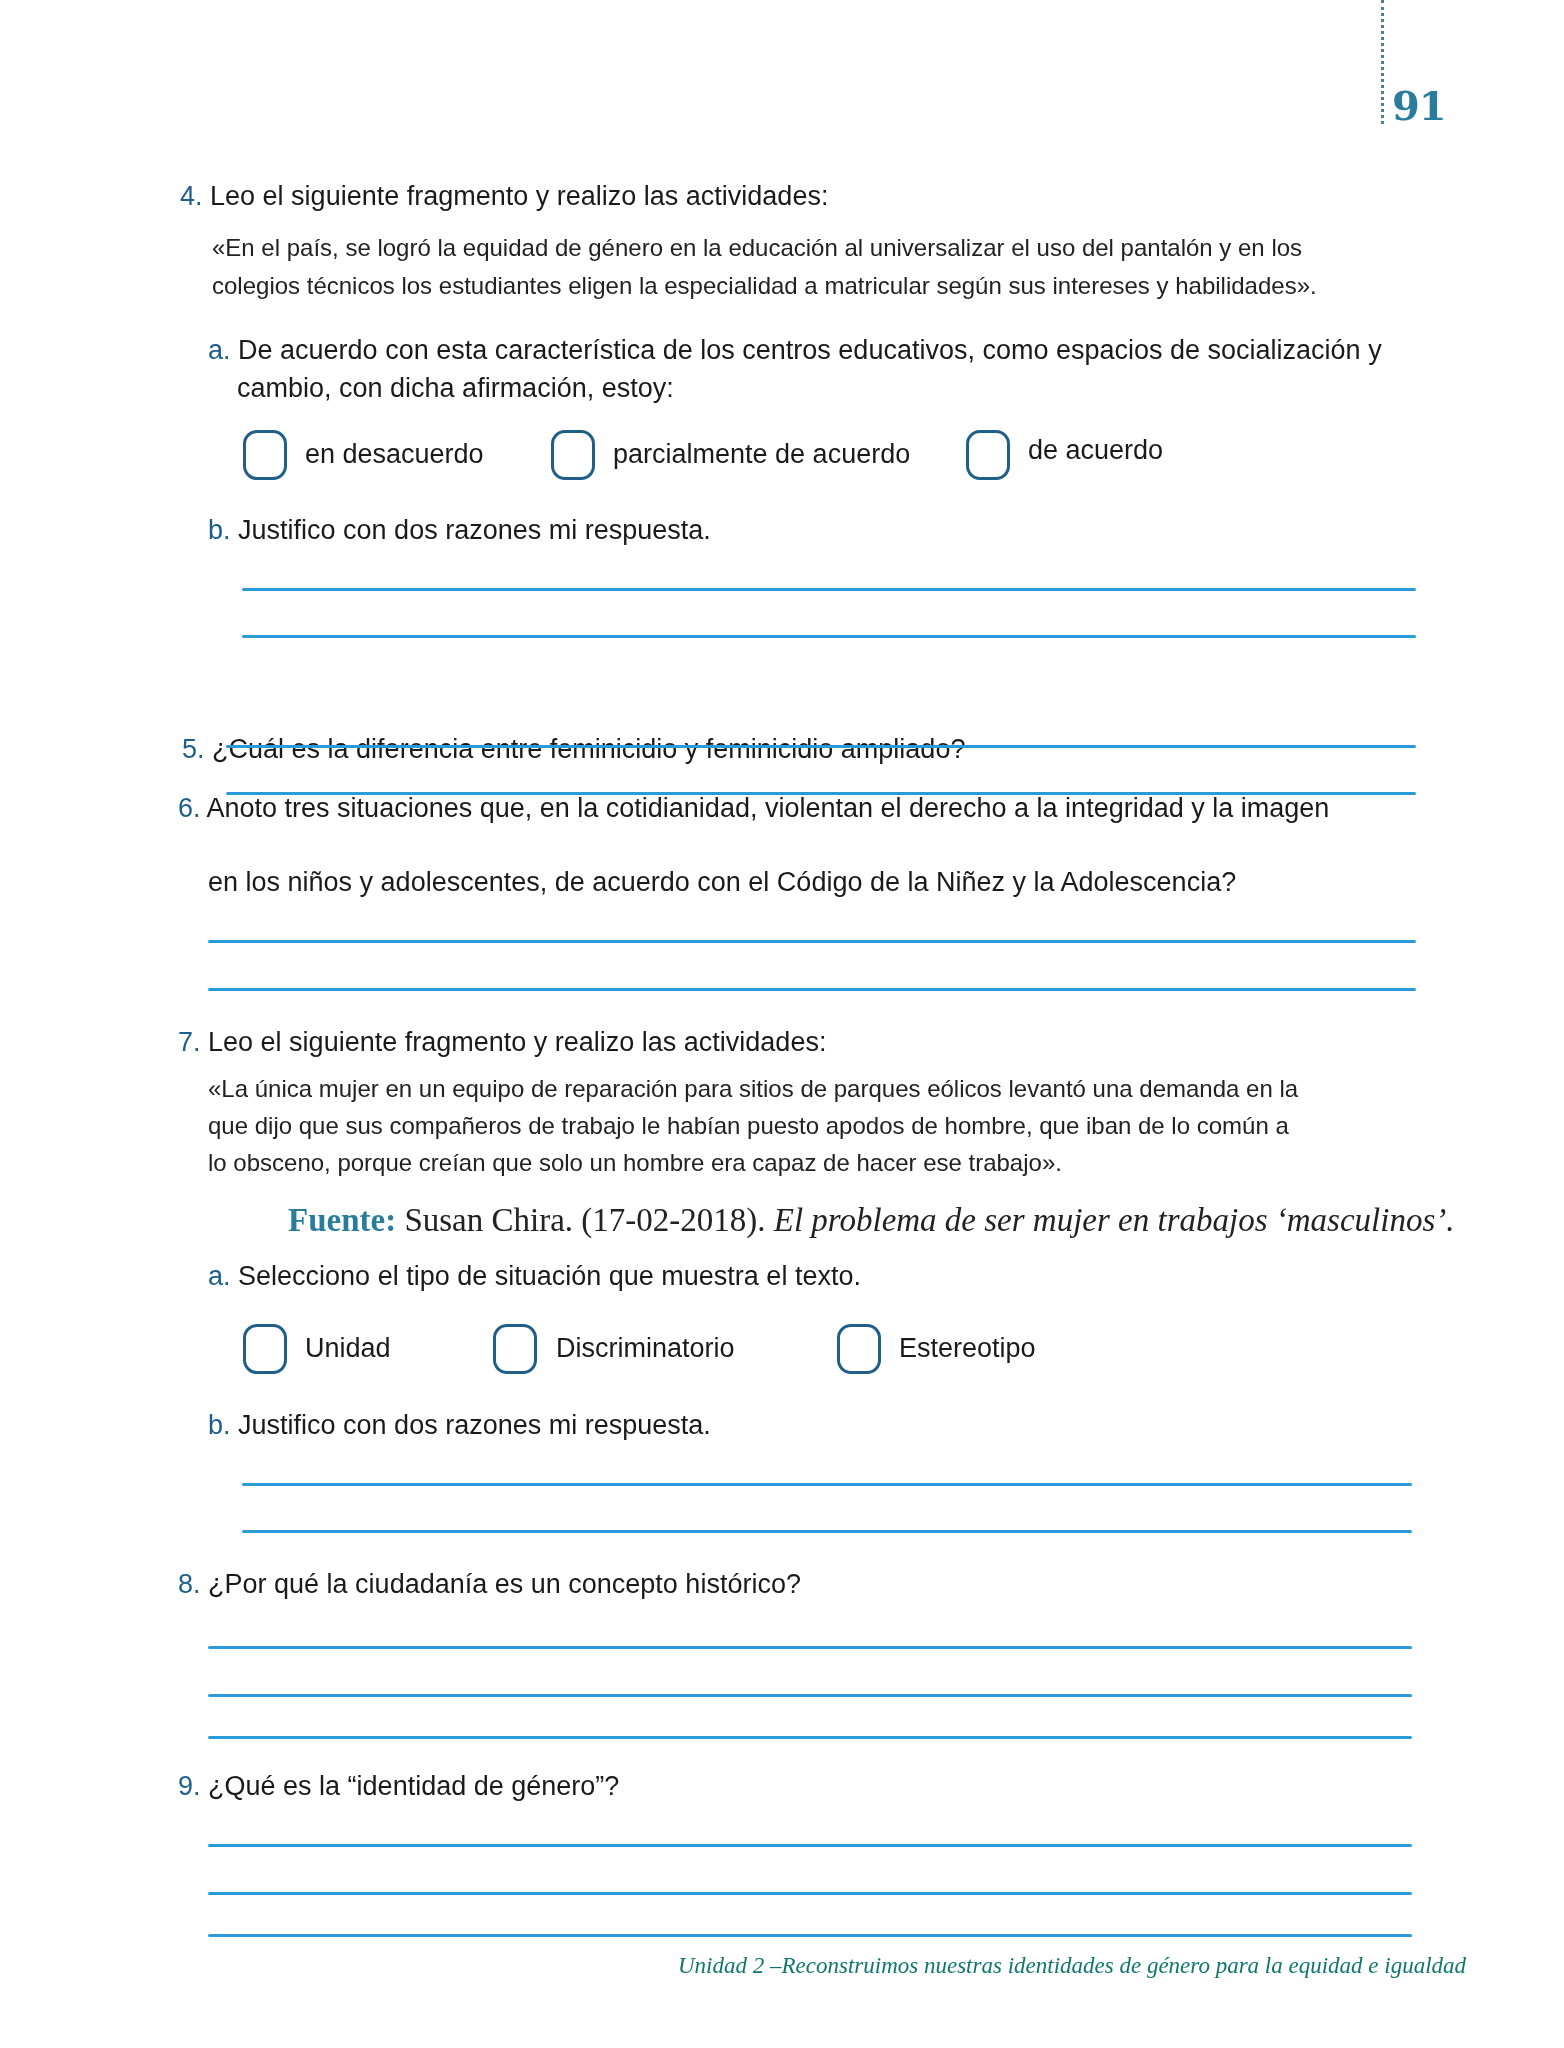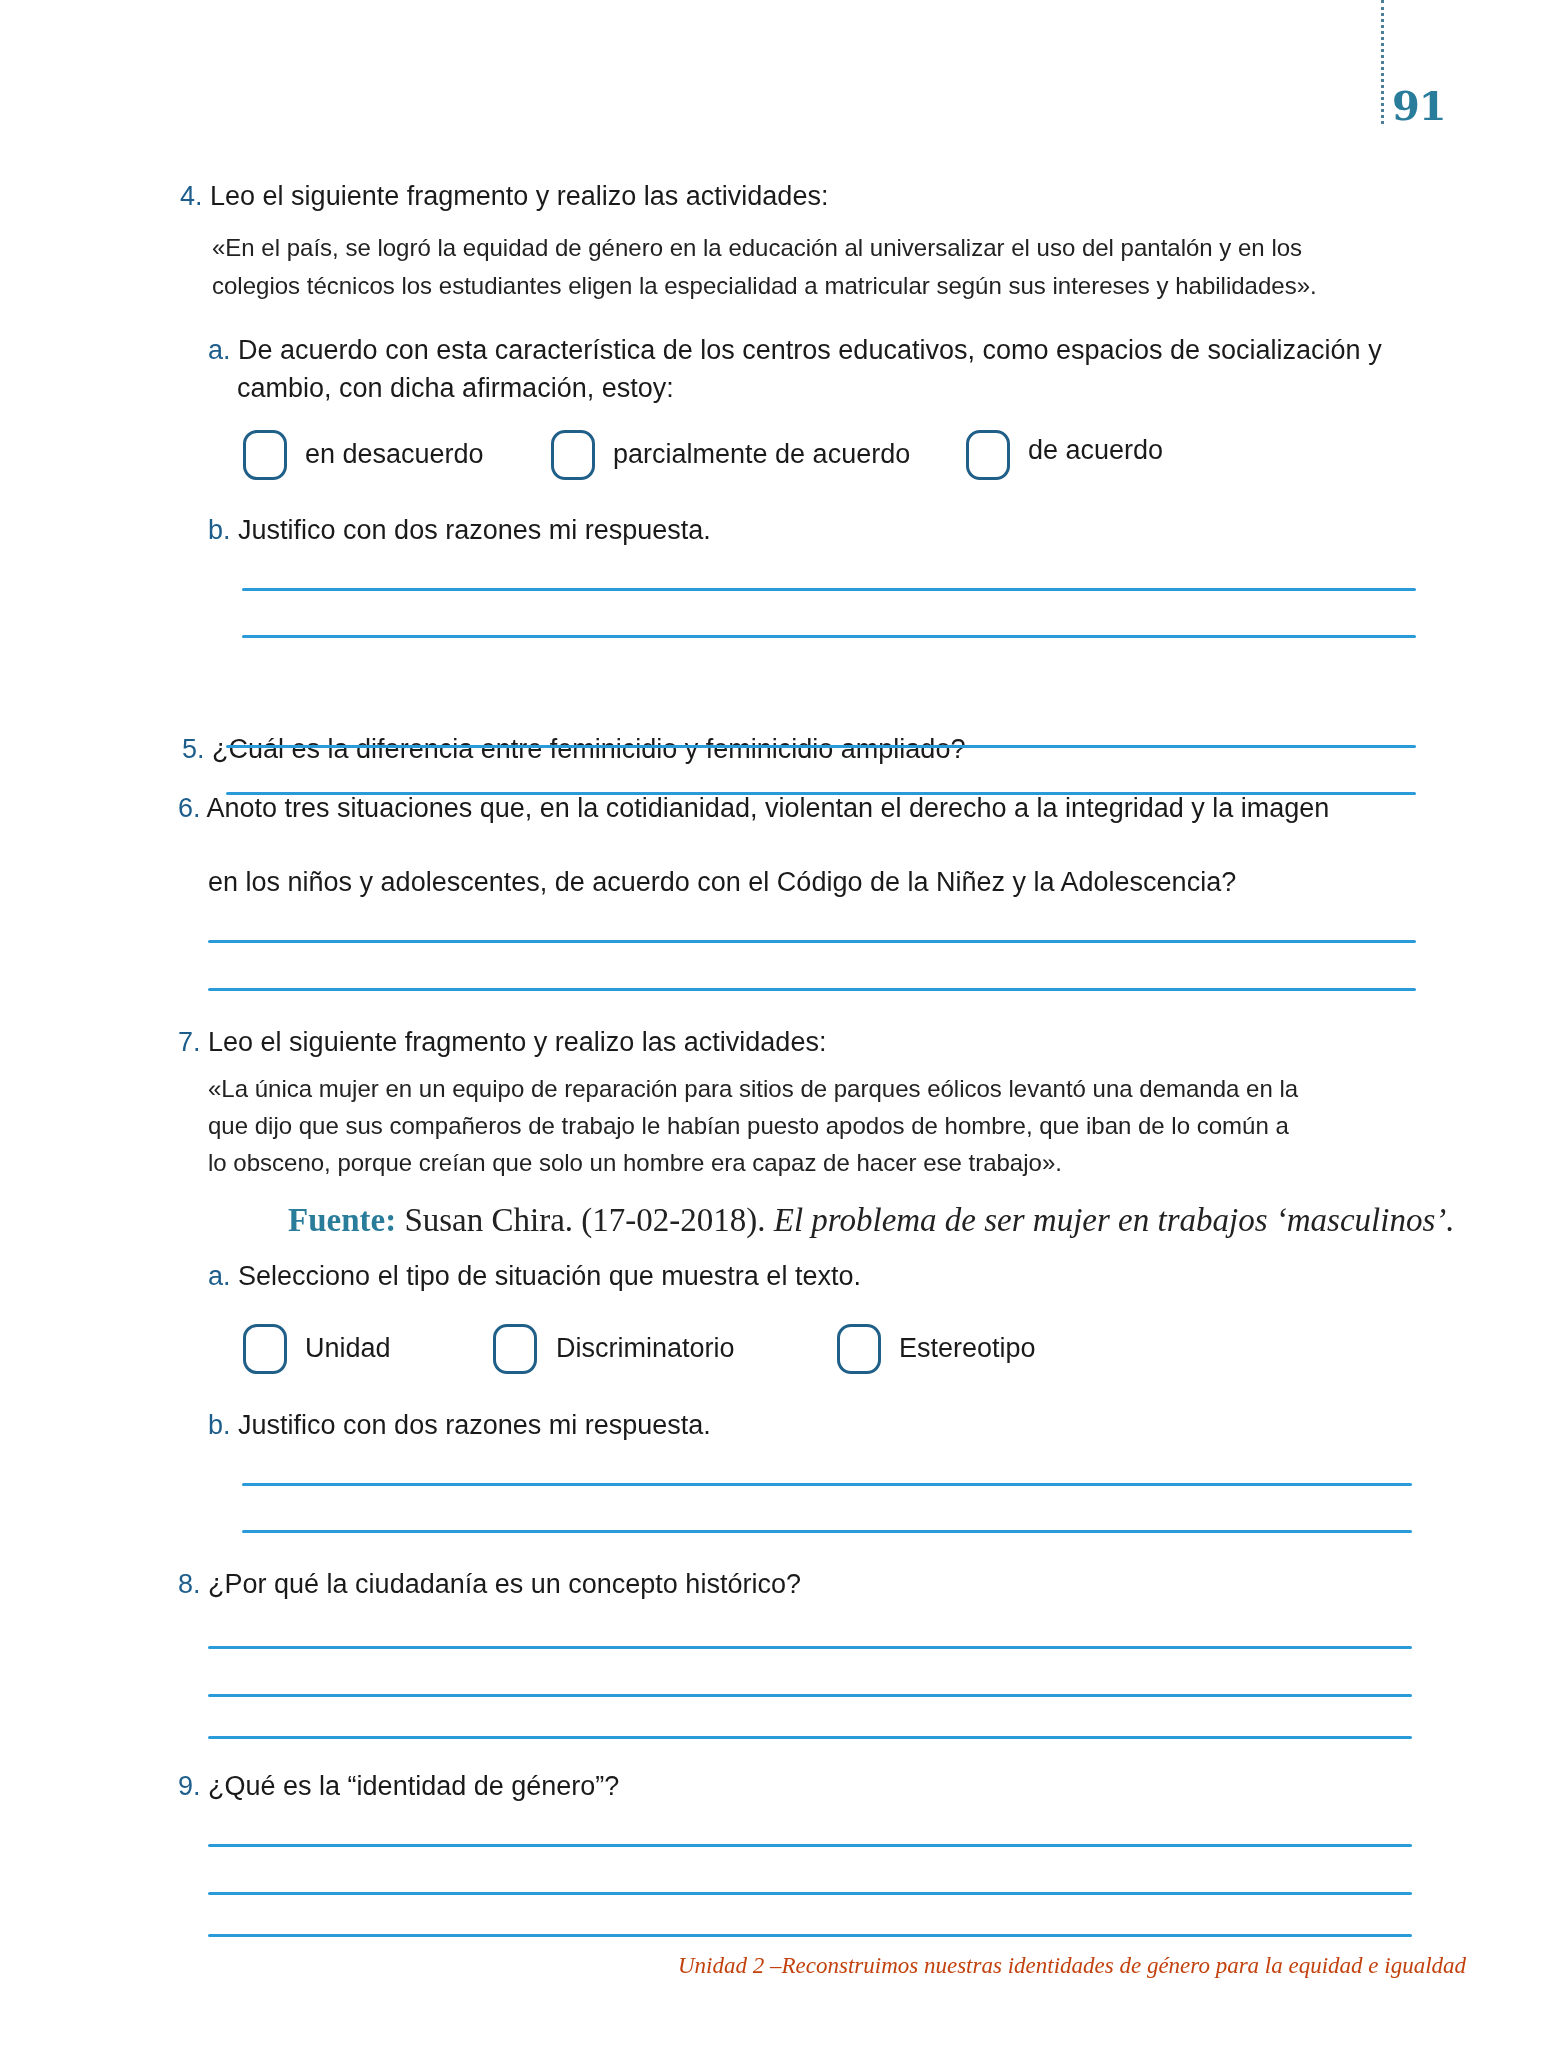--- a/index.html
+++ b/index.html
@@ -15,21 +15,21 @@
   .body { position:absolute; font-size:24px; line-height:38px; white-space:nowrap; color:#222; }
   .line { position:absolute; height:3px; background:#2a9bd8; border-radius:2px; }
   .cb { position:absolute; width:44px; height:50px; border:3px solid #1f5f88;
         border-radius:14px; box-sizing:border-box; background:#fff; }
   .cblabel { position:absolute; font-size:27px; line-height:36px; white-space:nowrap; color:#1a1a1a; }
   .source { position:absolute; left:288px; top:1198px; font-family:"Liberation Serif", serif;
             font-size:33px; line-height:44px; white-space:nowrap; color:#222; }
   .source .label { color:#2a7d9a; font-weight:bold; }
   .source i { font-style:italic; }
   .footer { position:absolute; left:678px; top:1953px; font-family:"Liberation Serif", serif;
-            font-style:italic; font-size:23px; color:#c2410c; white-space:nowrap; }
+            font-style:italic; font-size:23px; color:#0f766e; white-space:nowrap; }
 </style>
 </head>
 <body>
 
 <div class="dotline"></div>
 <div class="pagenum">91</div>
 
 <div class="q strong" style="left:180px; top:178px;">
   <span class="num">4.</span>
   <span>Leo el siguiente fragmento y realizo las actividades:</span>

